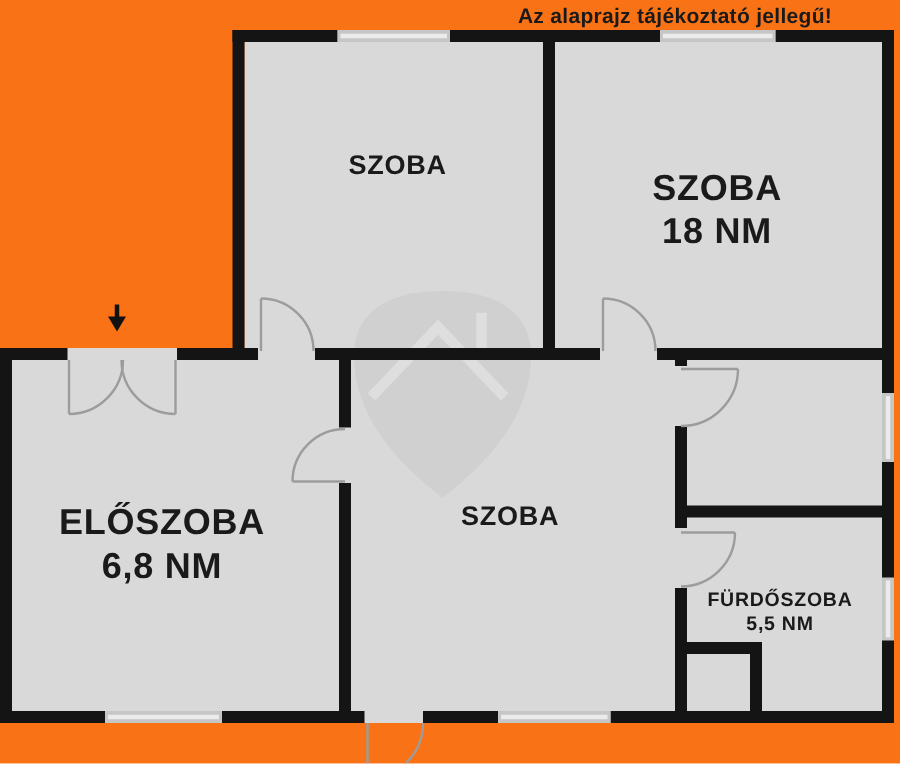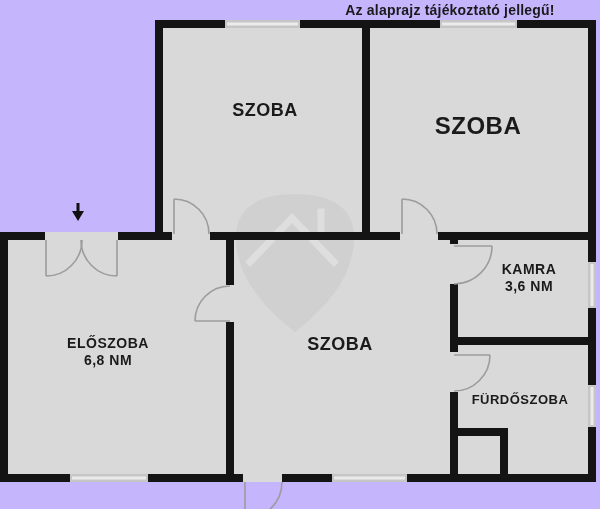--- a/index.html
+++ b/index.html
@@ -1,37 +1,37 @@
 <!DOCTYPE html>
 <html><head>
 <meta charset="utf-8">
 <style>
   html,body { margin:0; padding:0; background:#ffffff; }
   #stage {
-    position:relative; width:600px; height:509px; background:#c4b5fd;
+    position:relative; width:600px; height:509px; background:#f97316;
     font-family:"Liberation Sans", sans-serif; overflow:hidden;
   }
   #plan-svg { position:absolute; left:0; top:0; }
   .room-fill { fill:#d9d9d9; }
   .wall rect { fill:#141414; }
   .win-outer { fill:#c6c6c6; }
   .win-inner { fill:#ebebeb; }
   .door path { fill:none; stroke:#9c9c9c; stroke-width:1.6; }
   .wm-shield { fill:#d0d0d0; }
   .wm-roof { fill:none; stroke:#dedede; stroke-width:7; stroke-linecap:square; }
   .arrow line { stroke:#111; stroke-width:3; }
   .arrow polygon { fill:#111; }
   .label {
     position:absolute; text-align:center; font-weight:bold; color:#1a1a1a;
     line-height:1.2; letter-spacing:0.5px; white-space:nowrap;
   }
   .lbl-title     { left:290px; top:2px;   width:320px; font-size:14px; letter-spacing:0.2px; }
   .lbl-szoba157  { left:165px; top:100px; width:200px; font-size:18px; }
   .lbl-szoba18   { left:378px; top:112px; width:200px; font-size:24px; }
-  .lbl-eloszoba  { left:8px;   top:335px; width:200px; font-size:14px; }
+  .lbl-eloszoba  { left:8px;   top:335px; width:200px; font-size:24px; }
   .lbl-szoba117  { left:240px; top:334px; width:200px; font-size:18px; }
   .lbl-kamra     { left:459px; top:261px; width:140px; font-size:14px; }
   .lbl-furdo     { left:445px; top:392px; width:150px; font-size:13px;text-align:center; }
 </style>
 </head>
 <body>
 
 <div id="stage">
 
   <svg id="plan-svg" width="600" height="509" viewBox="0 0 600 509">
@@ -157,33 +157,31 @@
   </svg>
 
   <div class="label lbl-title">Az alaprajz tájékoztató jellegű!</div>
 
   <div class="label lbl-szoba157">
     <div>SZOBA</div>
   </div>
 
   <div class="label lbl-szoba18">
     <div>SZOBA</div>
+    <div>18 NM</div>
   </div>
 
   <div class="label lbl-eloszoba">
     <div>ELŐSZOBA</div>
     <div>6,8 NM</div>
   </div>
 
   <div class="label lbl-szoba117">
     <div>SZOBA</div>
   </div>
 
-  <div class="label lbl-kamra">
-    <div>KAMRA</div>
-    <div>3,6 NM</div>
-  </div>
 
   <div class="label lbl-furdo">
     <div>FÜRDŐSZOBA</div>
+    <div>5,5 NM</div>
   </div>
 
 </div>
 
 </body></html>

